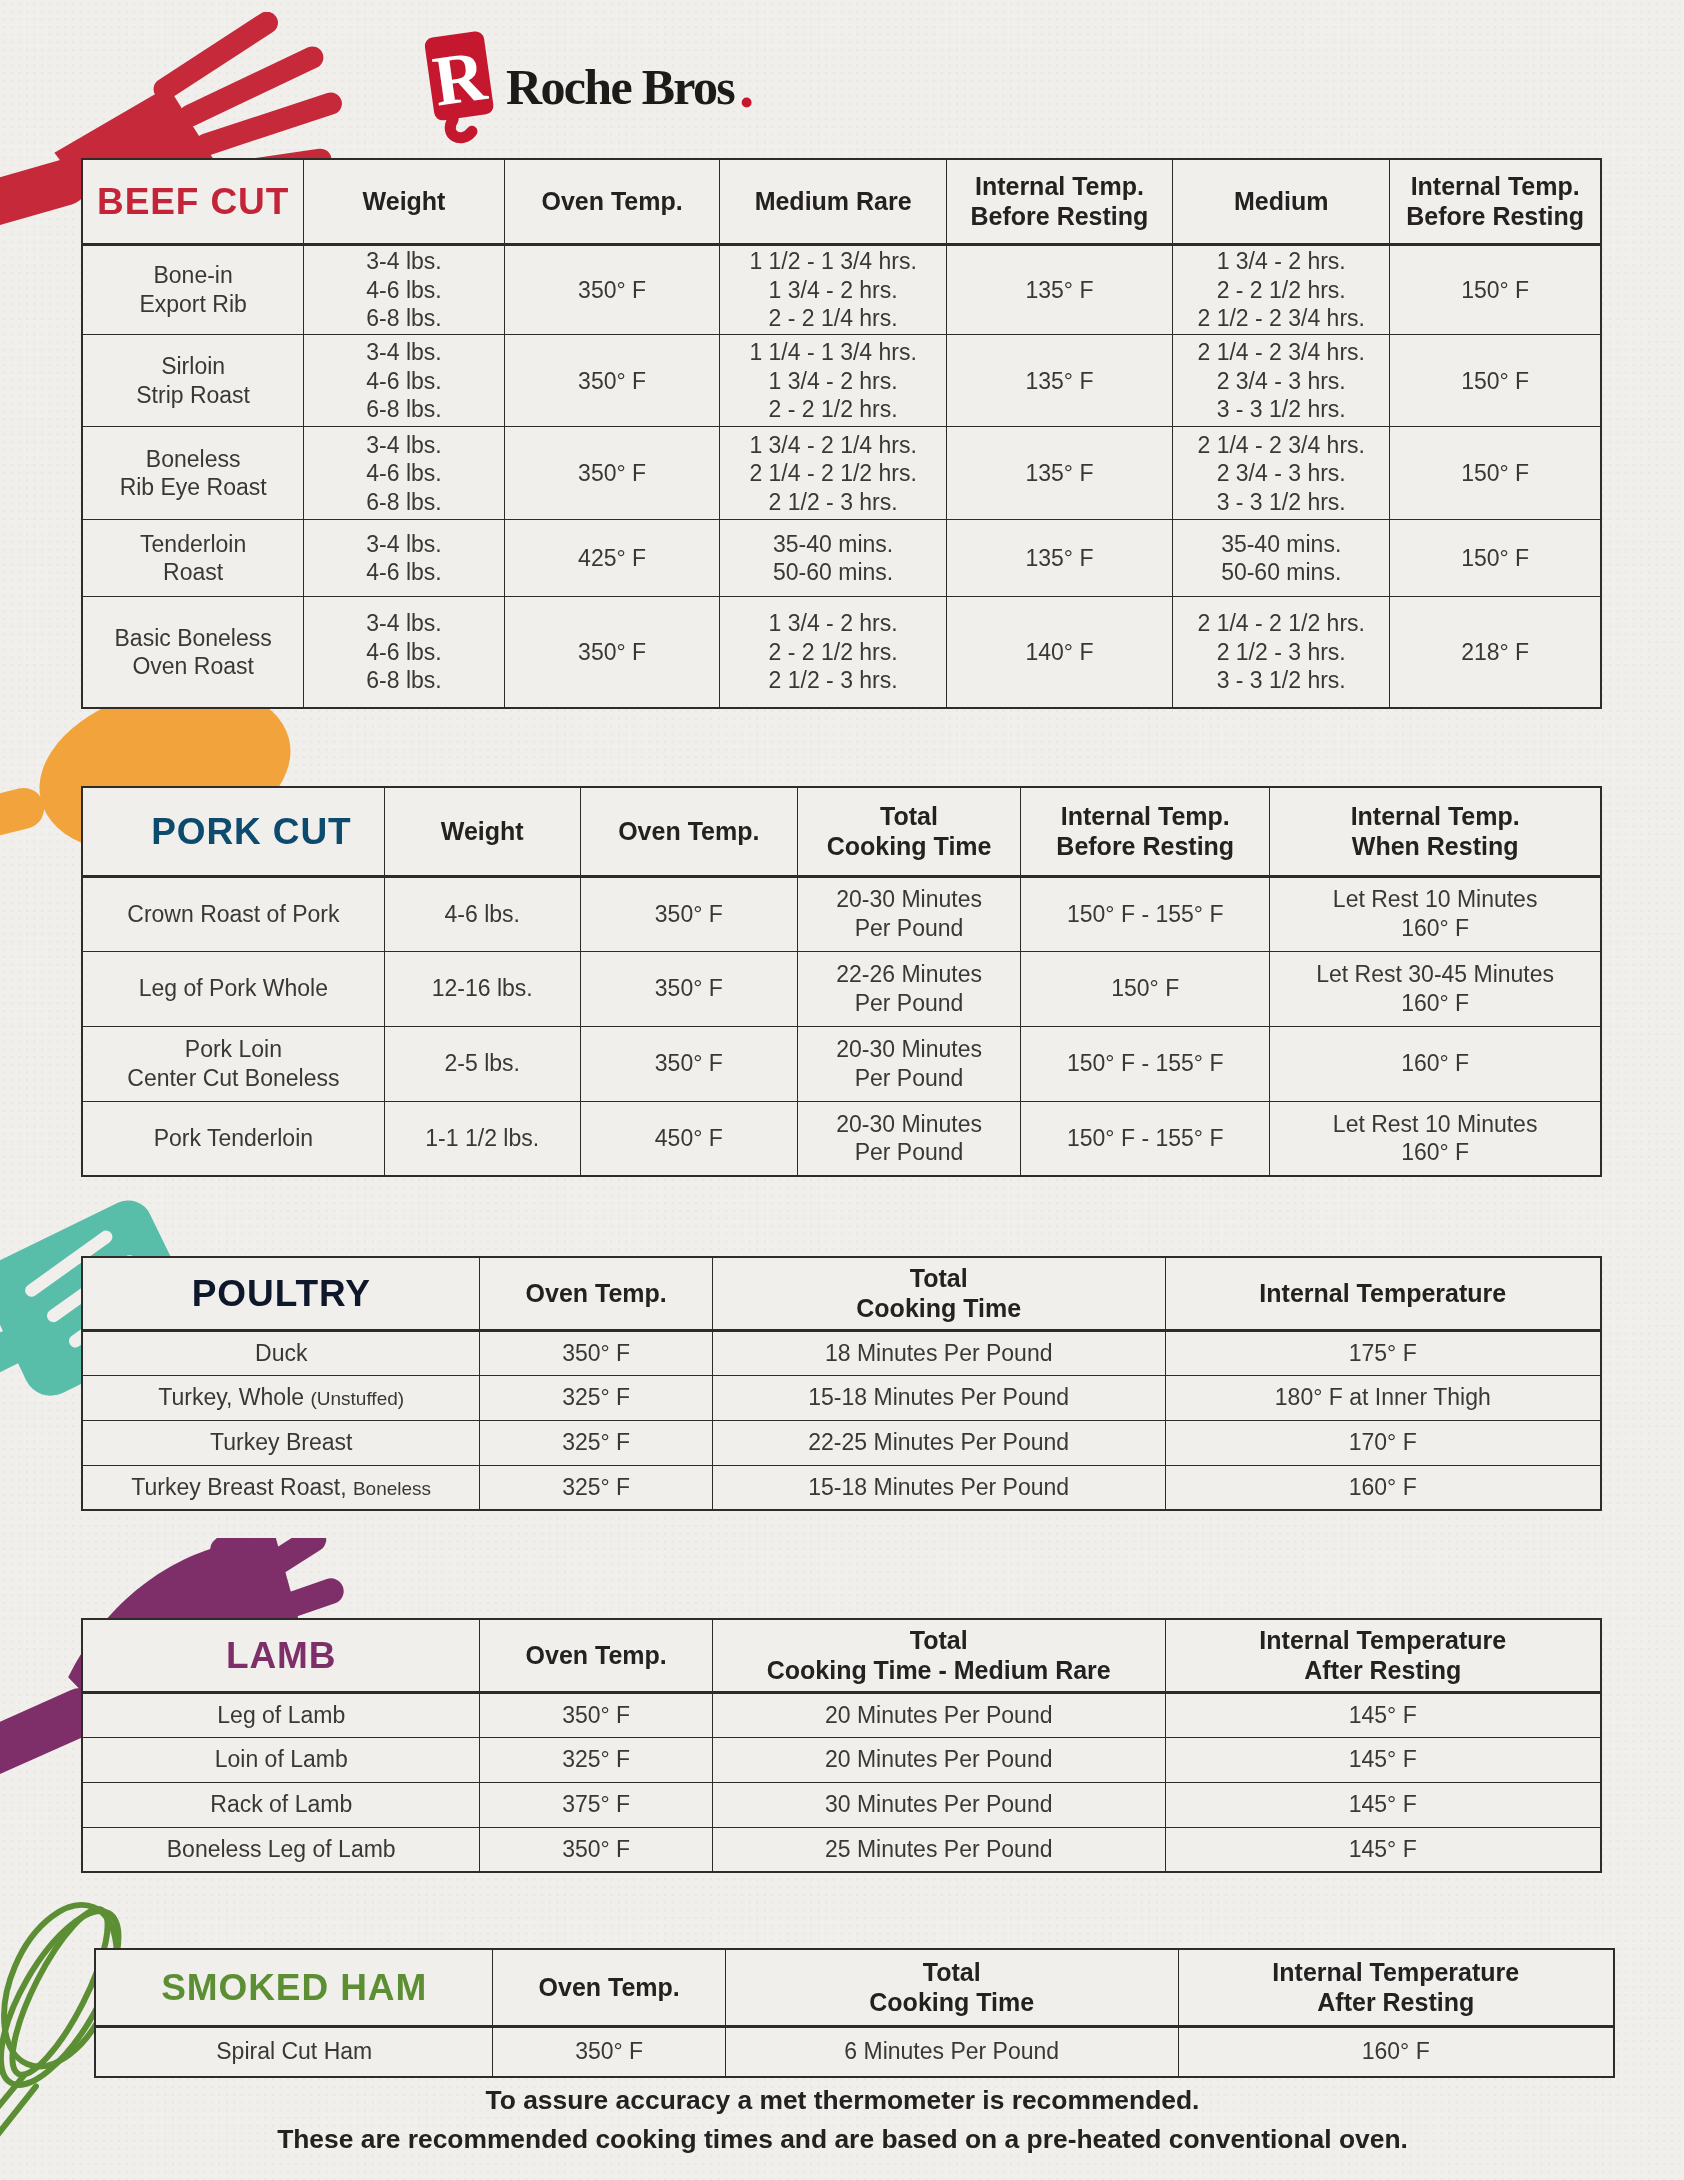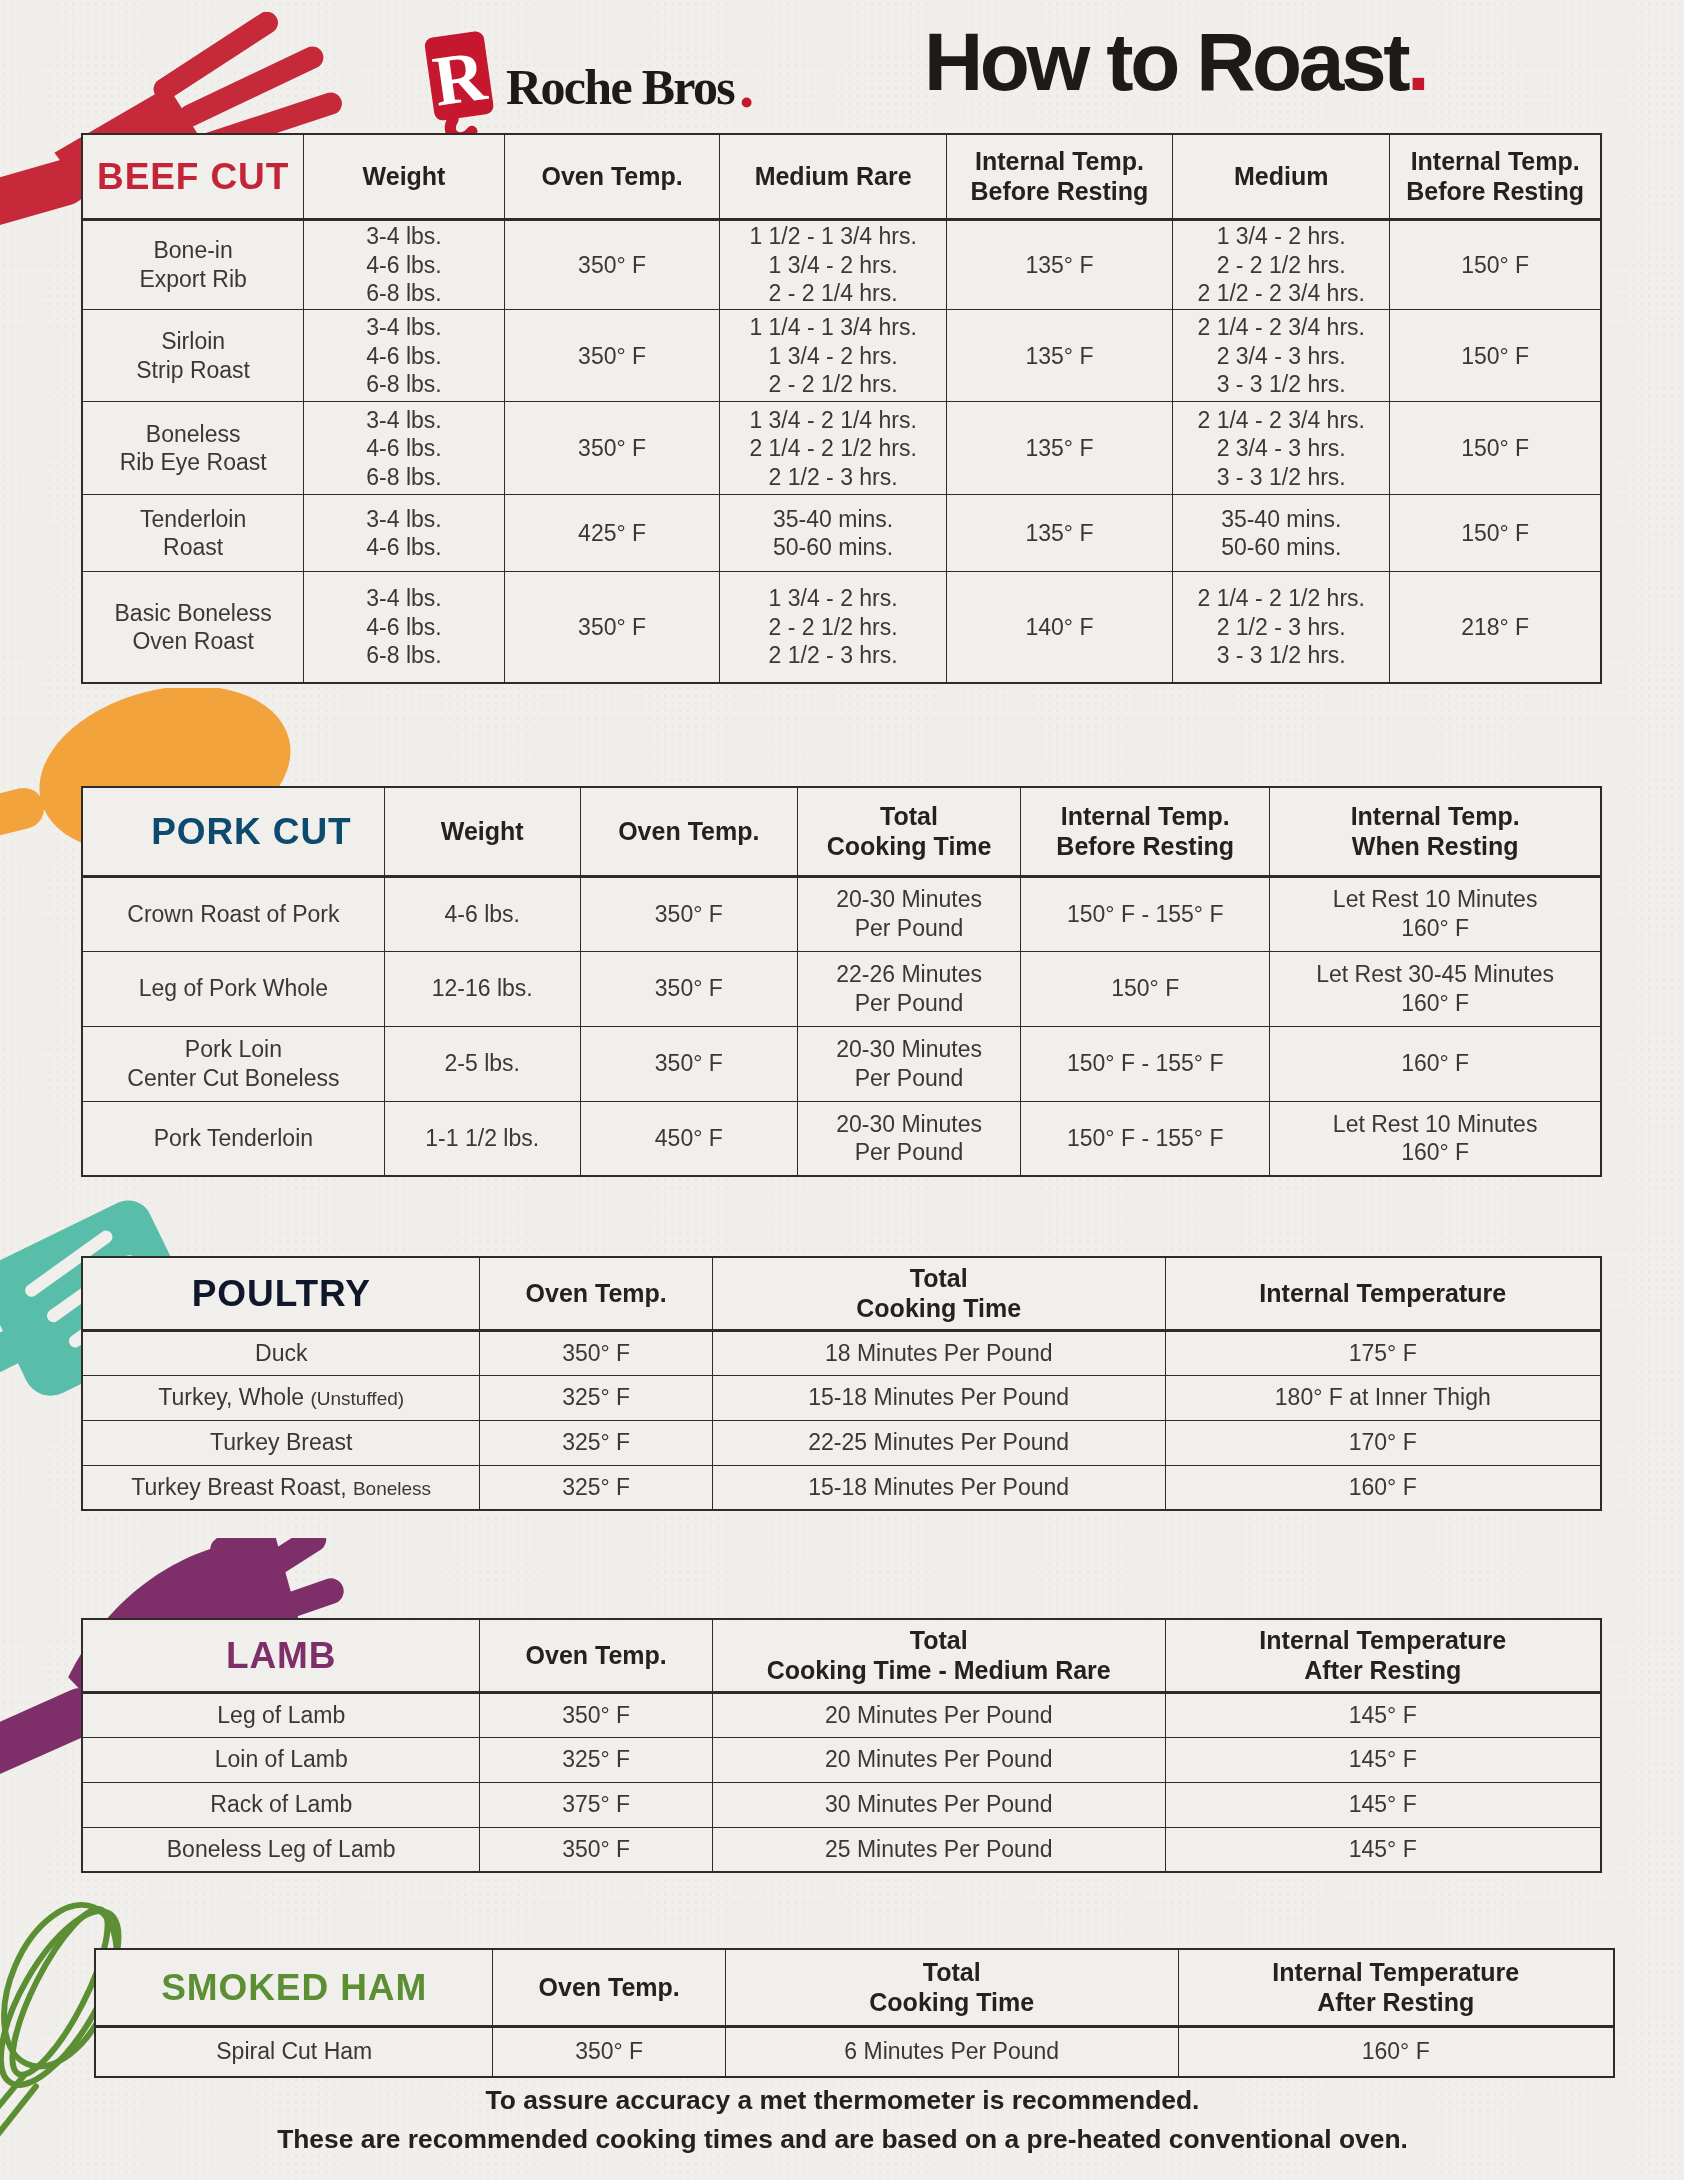--- a/index.html
+++ b/index.html
@@ -17,21 +17,21 @@
   .masthead{position:absolute;left:0;top:0;width:100%;height:149px;}
   .brand{position:absolute;left:419px;top:29px;display:flex;align-items:center;gap:5.1px;}
   .brand-name{font-family:"Liberation Serif", serif;font-weight:bold;font-size:50px;color:#1d1b1a;letter-spacing:-1.7px;white-space:nowrap;}
   .brand-period{font-family:"Liberation Serif", serif;font-weight:bold;font-size:61px;color:#C5172E;}
   .page-title{position:absolute;left:924px;top:15.3px;margin:0;font-size:82px;font-weight:bold;letter-spacing:-3.4px;color:#1d1b1a;white-space:nowrap;}
   .title-period{color:#C5172E;}
   
   .deco{position:absolute;z-index:0;}
   
   .tsec{position:absolute;left:81px;width:1521px;z-index:1;}
-  #sec-beef   {top:133px;}
+  #sec-beef   {top:158px;}
   #sec-pork   {top:786px;}
   #sec-poultry{top:1256px;}
   #sec-lamb   {top:1618px;}
   #sec-ham    {top:1948px;padding-left:13px;}
   table{width:100%;border-collapse:collapse;table-layout:fixed;background:#F0EFEC;border:2.6px solid #2f2b29;}
   th,td{border:1.7px solid #2f2b29;text-align:center;vertical-align:middle;white-space:pre-line;padding:1.7px 5.1px;box-sizing:border-box;}
   thead th{font-weight:bold;color:#242120;font-size:25px;line-height:1.22;border-bottom-width:3.4px;}
   td{font-size:23px;line-height:1.24;color:#3b3735;}
   td:first-child{color:#3b3735;margin-top:35px;}
   .section-title{font-size:37px;font-weight:bold;letter-spacing:0.9px;}
@@ -117,21 +117,20 @@
   <header class="masthead">
     <div class="brand">
       <svg width="82" height="116" viewBox="0 0 96 136">
         <rect x="12" y="6" width="70" height="98" rx="10" transform="rotate(-8 47 55)" fill="#C5172E"></rect>
         <text x="47" y="86" font-family="Liberation Serif, serif" font-size="84" font-weight="bold" fill="#ffffff" text-anchor="middle" transform="rotate(-8 47 55)">R</text>
         <path d="M40 106 C 28 124, 50 136, 62 120" stroke="#C5172E" stroke-width="13" fill="none" stroke-linecap="round"></path>
       </svg>
       <span class="brand-name">Roche Bros</span>
         <span class="brand-period">.</span>
     </div>
-    <h1 class="page-title"><span>How to Roast</span><span class="title-period">.</span></h1>
   </header>
 
   <section class="tsec" id="sec-beef">
     <table>
       <colgroup>
         <col style="width:14.6%">
           <col style="width:13.2%">
           <col style="width:14.2%">
           <col style="width:14.9%">
           <col style="width:14.9%">

